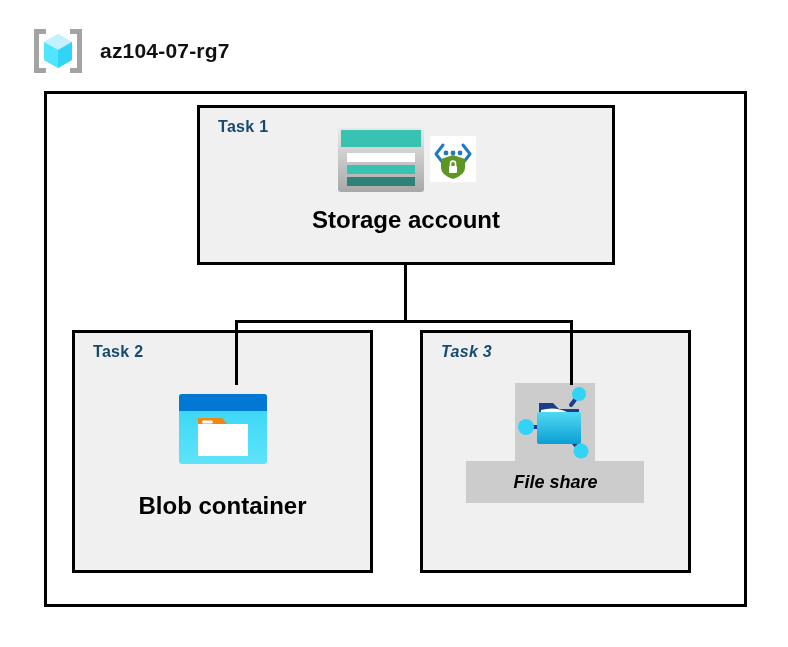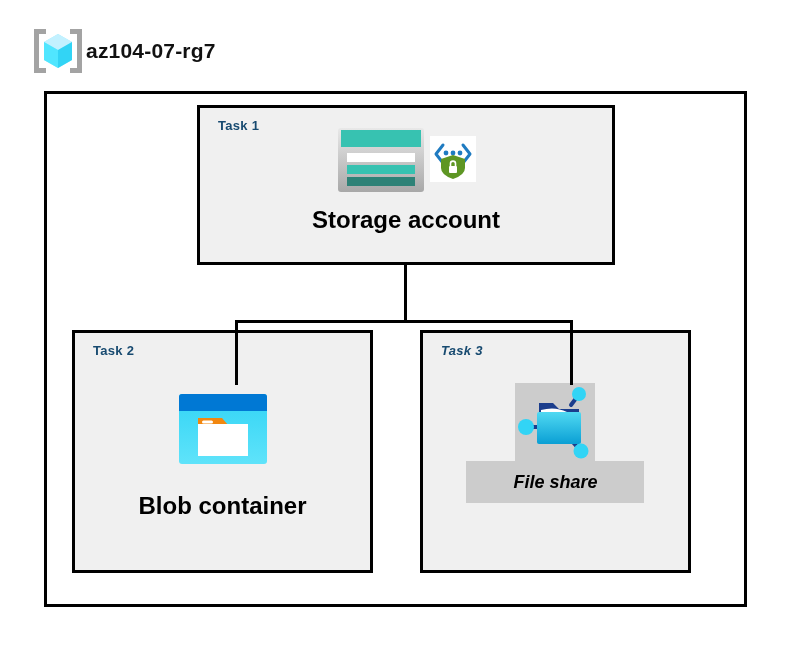--- a/index.html
+++ b/index.html
@@ -15,20 +15,21 @@
     overflow: hidden;
   }
 
   
   .rg-header {
     position: absolute;
     left: 30px;
     top: 26px;
     display: flex;
     align-items: center;
+    gap: 14px;
   }
   .rg-icon {
     width: 56px;
     height: 50px;
     flex: 0 0 auto;
   }
   .rg-title {
     font-size: 21px;
     font-weight: bold;
     color: #111111;
@@ -56,21 +57,21 @@
     box-sizing: border-box;
   }
   .task-1 { left: 197px; top: 105px; width: 418px; height: 160px; }
   .task-2 { left: 72px;  top: 330px; width: 301px; height: 243px; }
   .task-3 { left: 420px; top: 330px; width: 271px; height: 243px; font-style: italic; }
 
   .task-label {
     position: absolute;
     left: 18px;
     top: 10px;
-    font-size: 13px;
+    font-size: 16px;
     font-weight: bold;
     color: #174A70;
     letter-spacing: 0.3px;
   }
 
   .node {
     position: absolute;
     left: 0;
     right: 0;
     display: flex;

